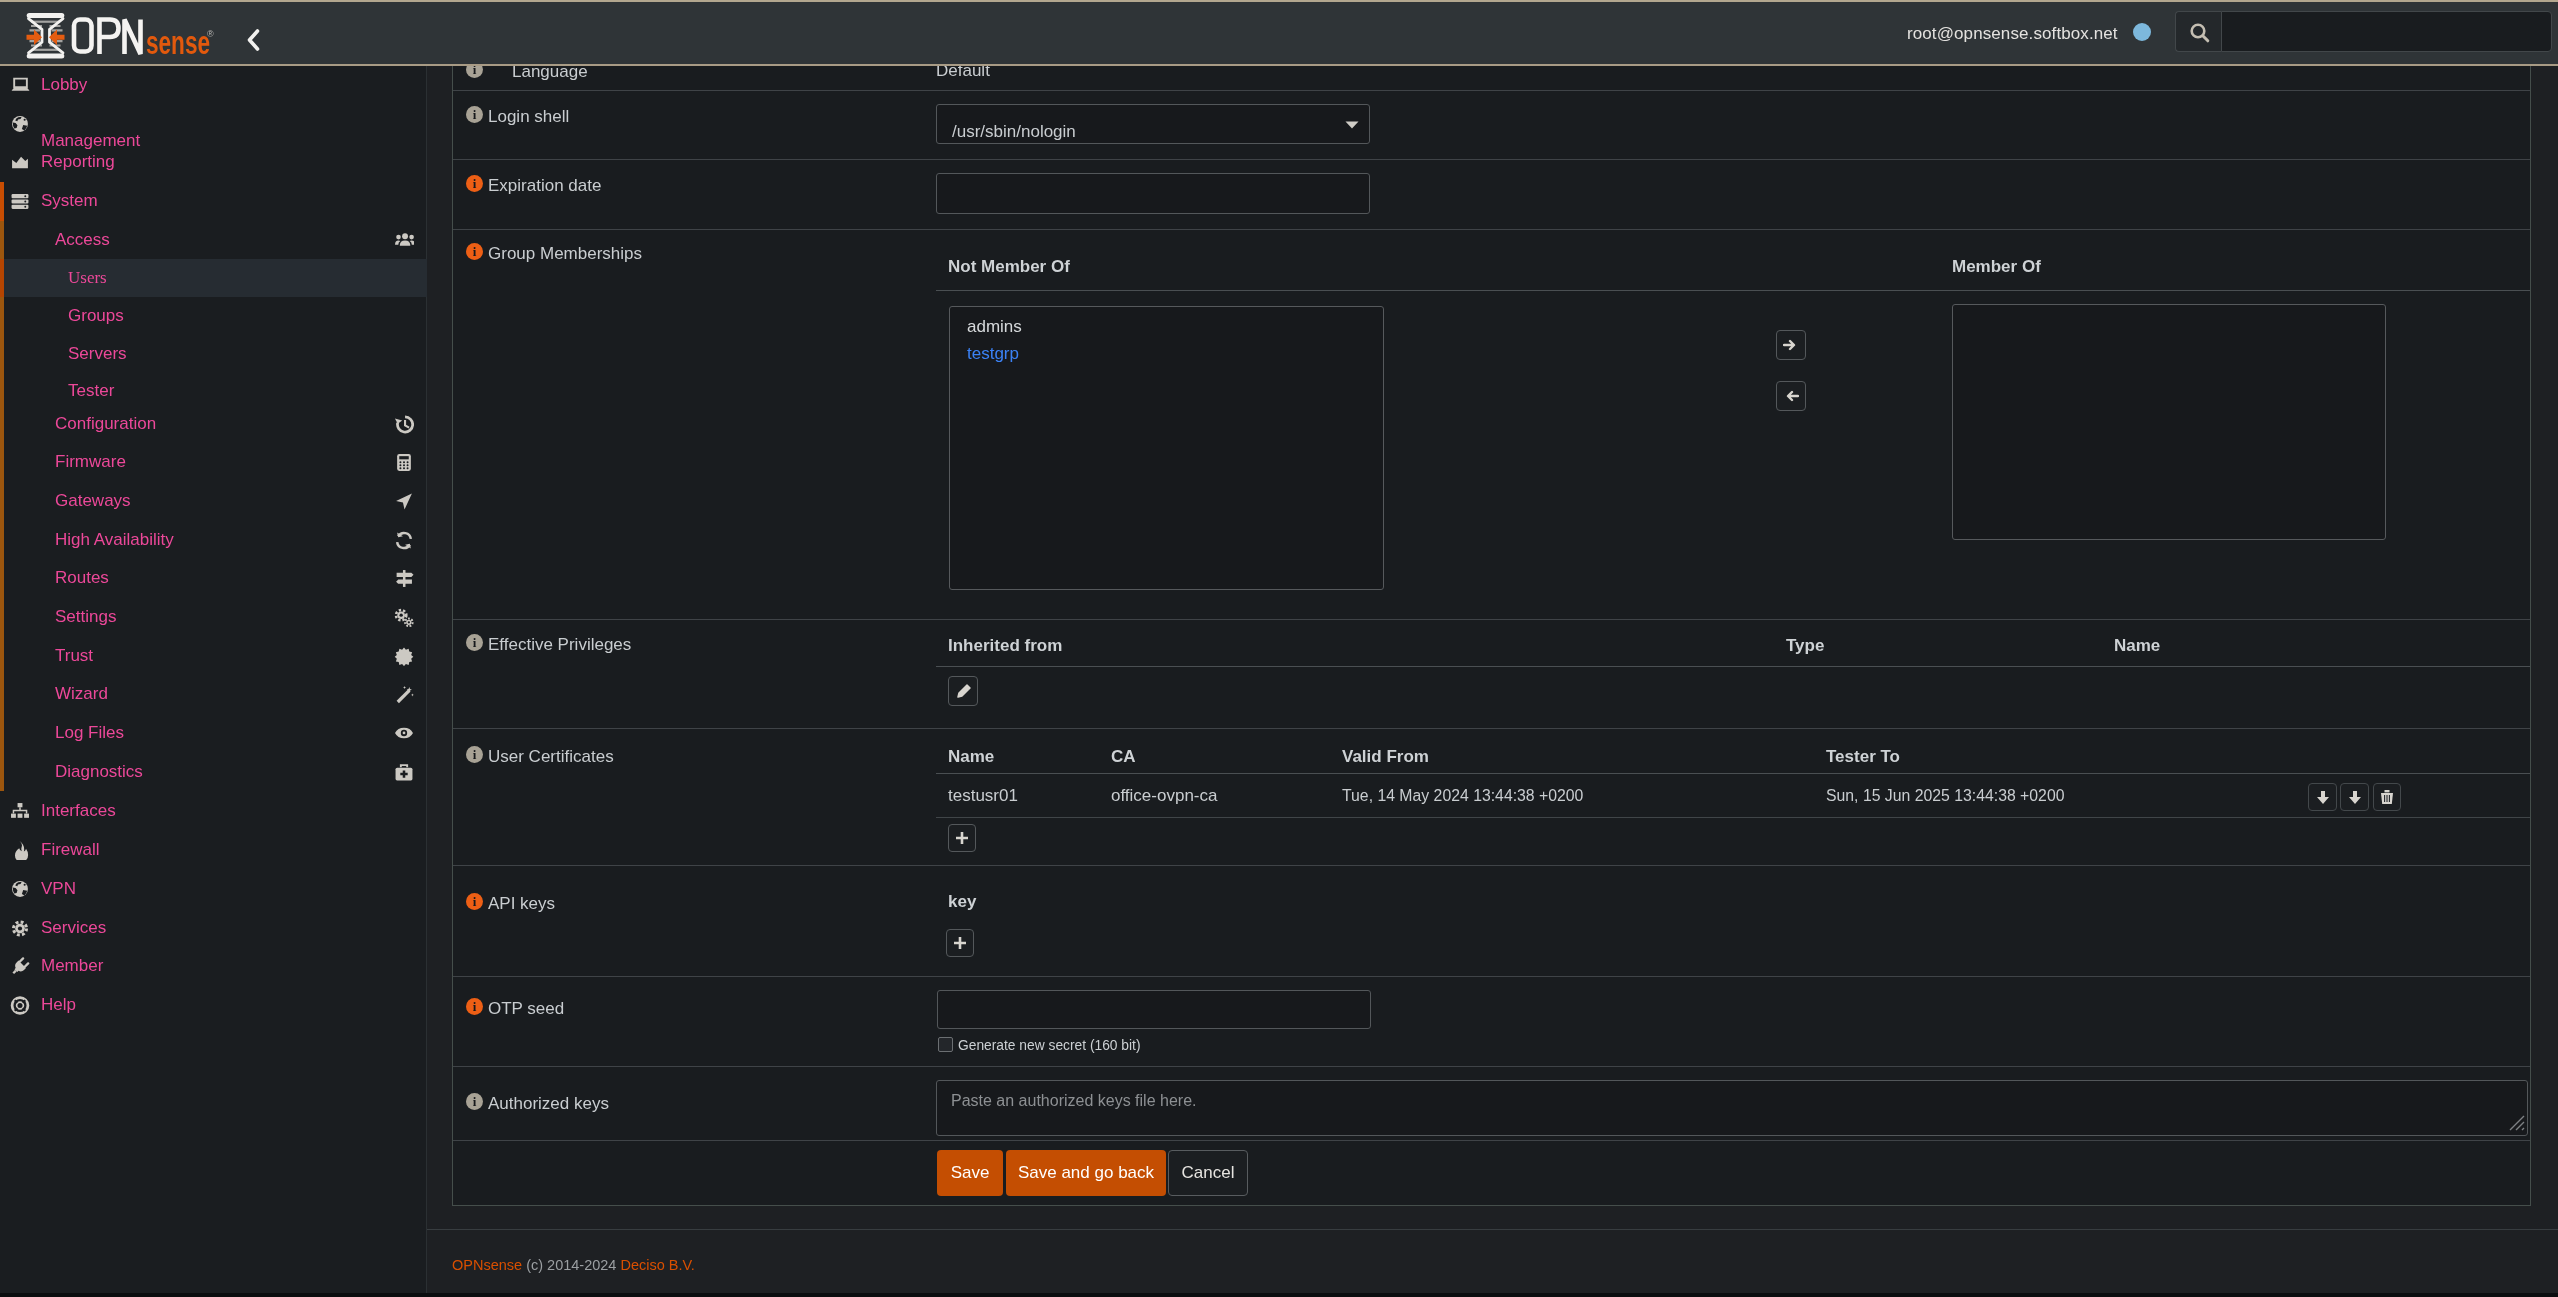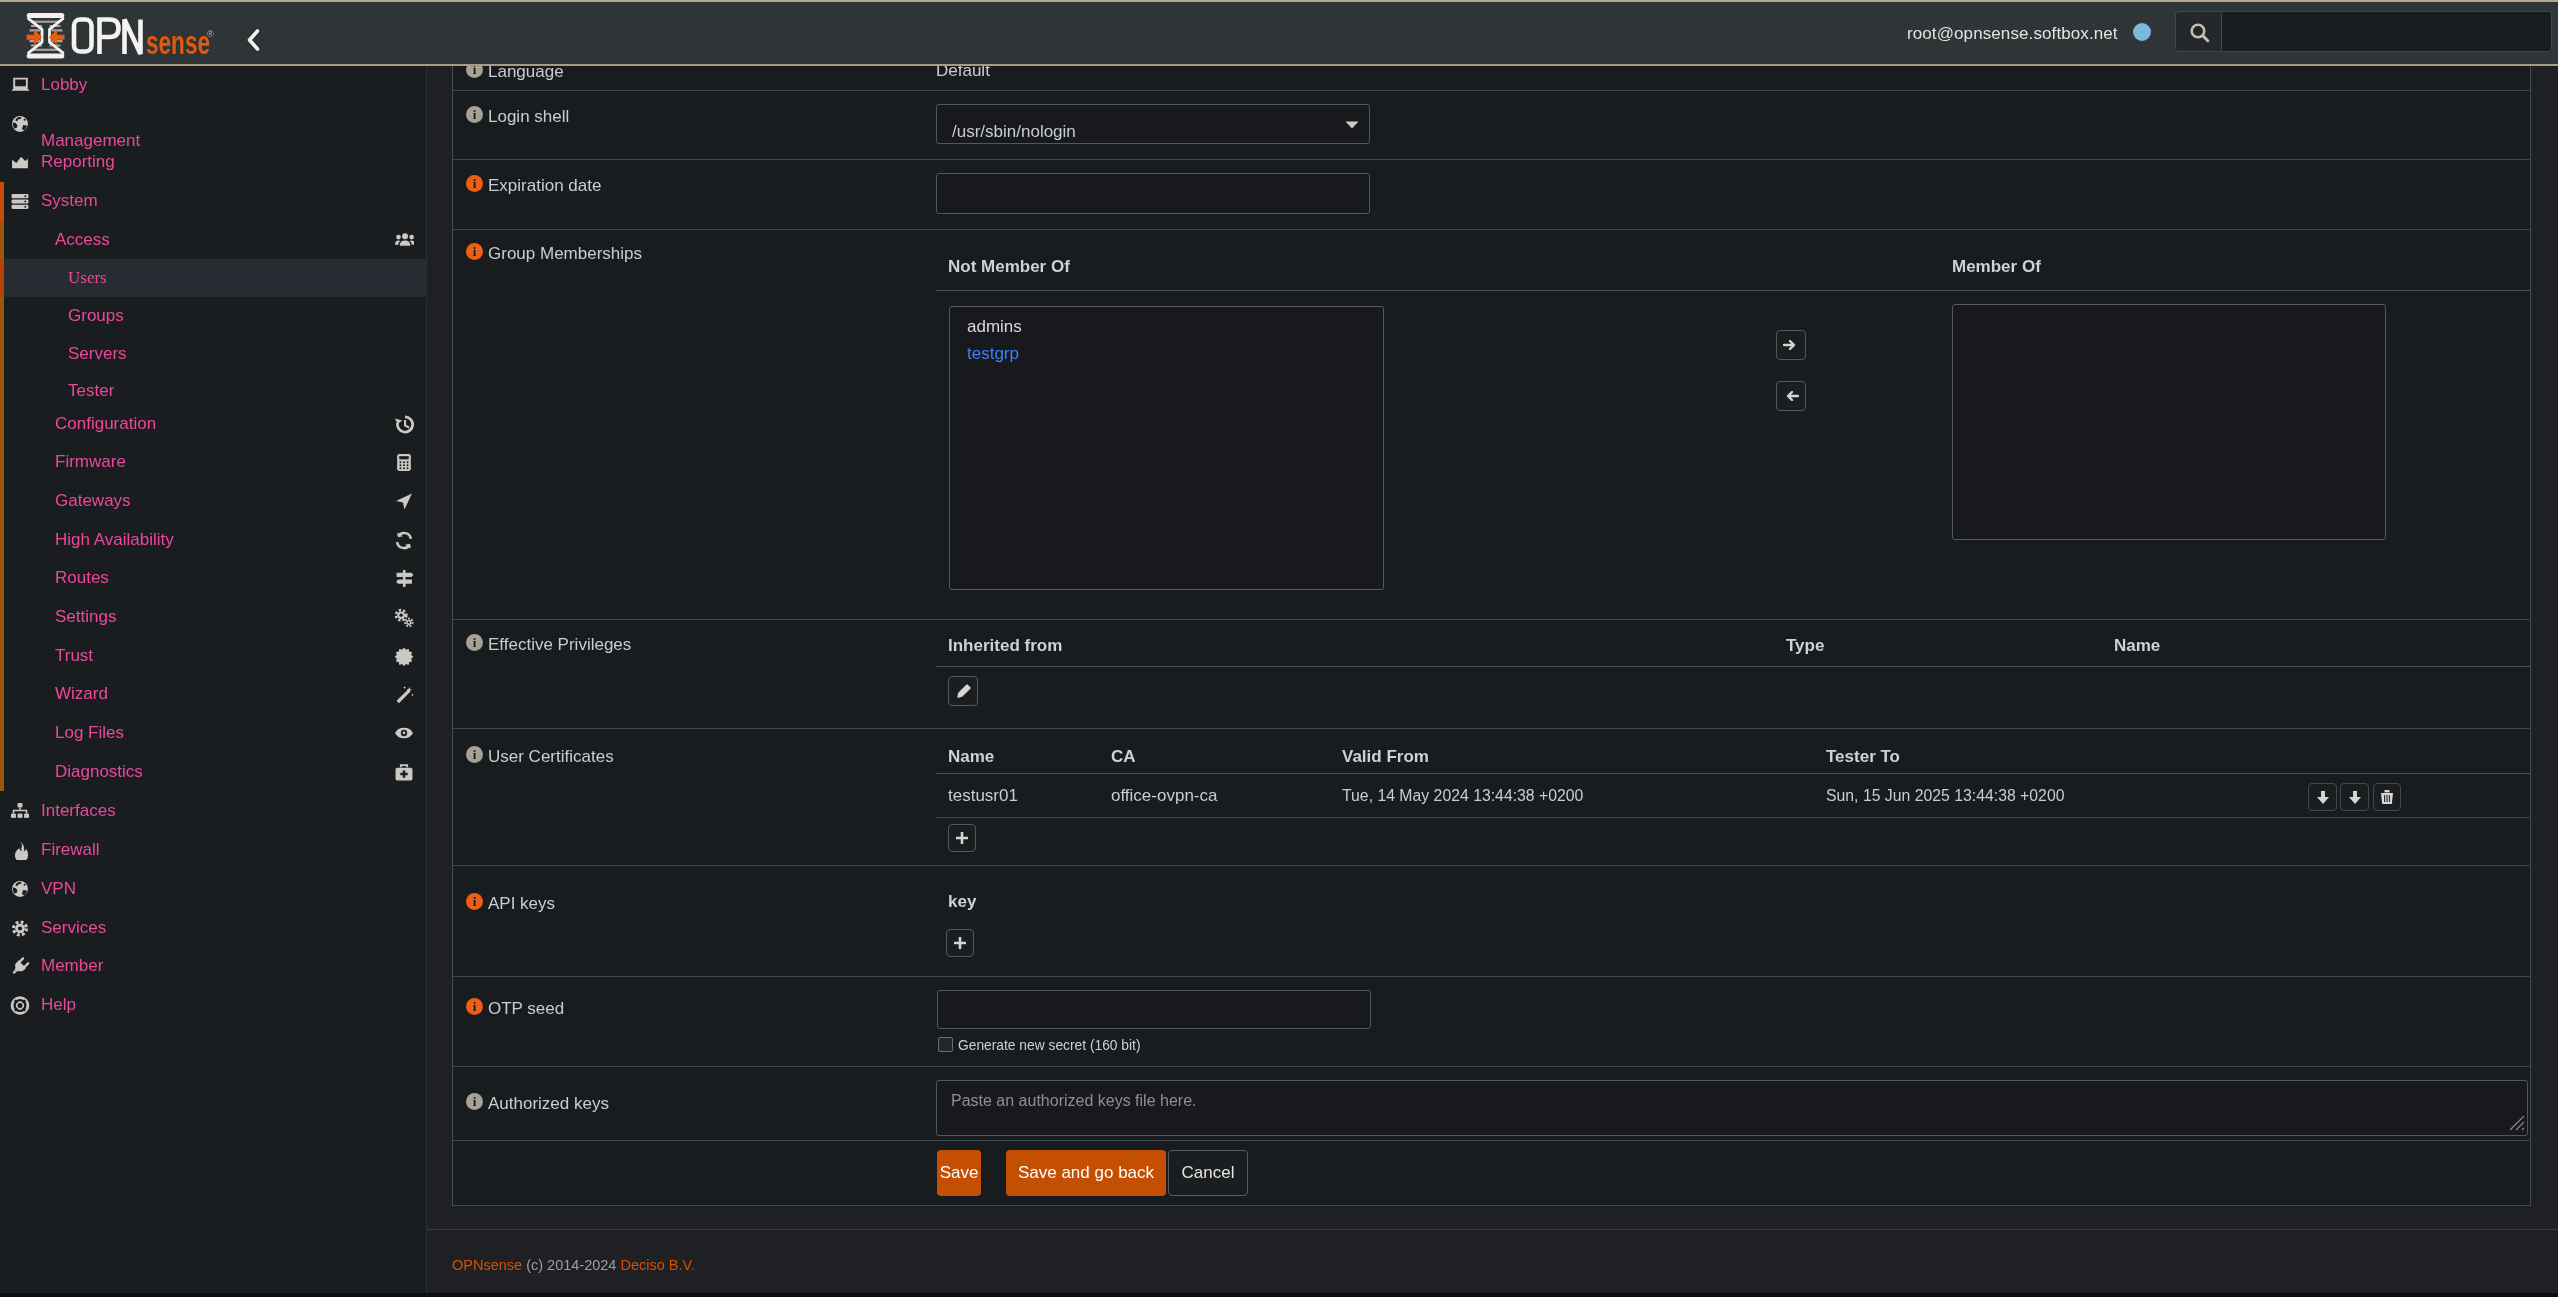--- a/index.html
+++ b/index.html
@@ -213,21 +213,21 @@
   <div class="hline" style="left:453px;top:1066px;width:2077px;"></div>
   <div class="hline" style="left:453px;top:1140px;width:2077px;"></div>
 
   <div class="hline" style="left:936px;top:290px;width:1594px;background:#4a4f52;"></div>
   <div class="hline" style="left:936px;top:666px;width:1594px;background:#4a4f52;"></div>
   <div class="hline" style="left:936px;top:773px;width:1594px;background:#4a4f52;"></div>
   <div class="hline" style="left:936px;top:817px;width:1594px;background:#404548;"></div>
 
   <div id="labels">
       <span class="infi ig" style="left:466px;top:61px;">i</span>
-      <div class="txt" style="left:488px;top:62px;text-align:right;">Language</div>
+      <div class="txt" style="left:512px;top:62px;text-align:right;">Language</div>
       <span class="infi ig" style="left:466px;top:106px;">i</span>
       <div class="txt" style="left:488px;top:107px;">Login shell</div>
       <span class="infi io" style="left:466px;top:175px;">i</span>
       <div class="txt" style="left:488px;top:176px;">Expiration date</div>
       <span class="infi io" style="left:466px;top:243px;">i</span>
       <div class="txt" style="left:488px;top:244px;">Group Memberships</div>
       <span class="infi ig" style="left:466px;top:634px;">i</span>
       <div class="txt" style="left:488px;top:635px;">Effective Privileges</div>
       <span class="infi ig" style="left:466px;top:746px;">i</span>
       <div class="txt" style="left:488px;top:747px;">User Certificates</div>
@@ -318,21 +318,21 @@
   <div class="ibox" style="left:937px;top:990px;width:434px;height:39px;background:#17191c;"></div>
   <div class="abs" style="left:938px;top:1037px;width:15px;height:15px;border:1px solid #6b6f72;border-radius:2px;background:#23262a;"></div>
   <div class="txt" style="left:958px;top:1038px;font-size:13.8px;color:#ccd0d3;">Generate new secret (160 bit)</div>
 
   <div class="ibox" style="left:936px;top:1080px;width:1592px;height:56px;background:#17191c;"></div>
   <div class="txt" style="left:951px;top:1092px;font-size:16px;color:#8d9093;">Paste an authorized keys file here.</div>
   <svg class="abs" style="left:2506px;top:1112px;" width="20" height="20">
       <path d="M18 4 L4 18 M18 10 L10 18 M18 16 L16 18" stroke="#7d8184" stroke-width="1.4"></path>
     </svg>
 
-  <div class="abs" style="left:937px;top:1150px;width:44px;height:46px;background:#c44e02;border-radius:4px;color:#fff;font-size:17px;text-align:center;line-height:45px;">Save</div>
+  <div class="abs" style="left:937px;top:1150px;width:66px;height:46px;background:#c44e02;border-radius:4px;color:#fff;font-size:17px;text-align:center;line-height:45px;">Save</div>
   <div class="abs" style="left:1006px;top:1150px;width:160px;height:46px;background:#c44e02;border-radius:4px;color:#fff;font-size:17px;text-align:center;line-height:45px;">Save and go back</div>
   <div class="abs" style="left:1168px;top:1150px;width:80px;height:46px;background:#1b1e21;border:1px solid #585c5f;border-radius:4px;color:#e6e4e0;font-size:17px;text-align:center;line-height:43px;">Cancel</div>
 
   <div class="hline" style="left:427px;top:1229px;width:2131px;background:#383d40;"></div>
   <div class="txt" style="left:452px;top:1257px;font-size:14.5px;color:#9b9fa2;"><span style="color:#d94f00;">OPNsense</span> (c) 2014-2024 <span style="color:#d94f00;">Deciso B.V.</span></div>
   <div class="abs" style="left:0;top:1293px;width:2558px;height:4px;background:#0b0d0f;"></div>
 
   <div class="abs" id="header" style="left:0;top:0;width:2558px;height:66px;background:#2f3437;border-top:2px solid #b3a78f;border-bottom:2px solid #a89b85;"></div>
 
   <svg class="abs" style="left:0;top:0;" width="270" height="64" id="logosvg">

